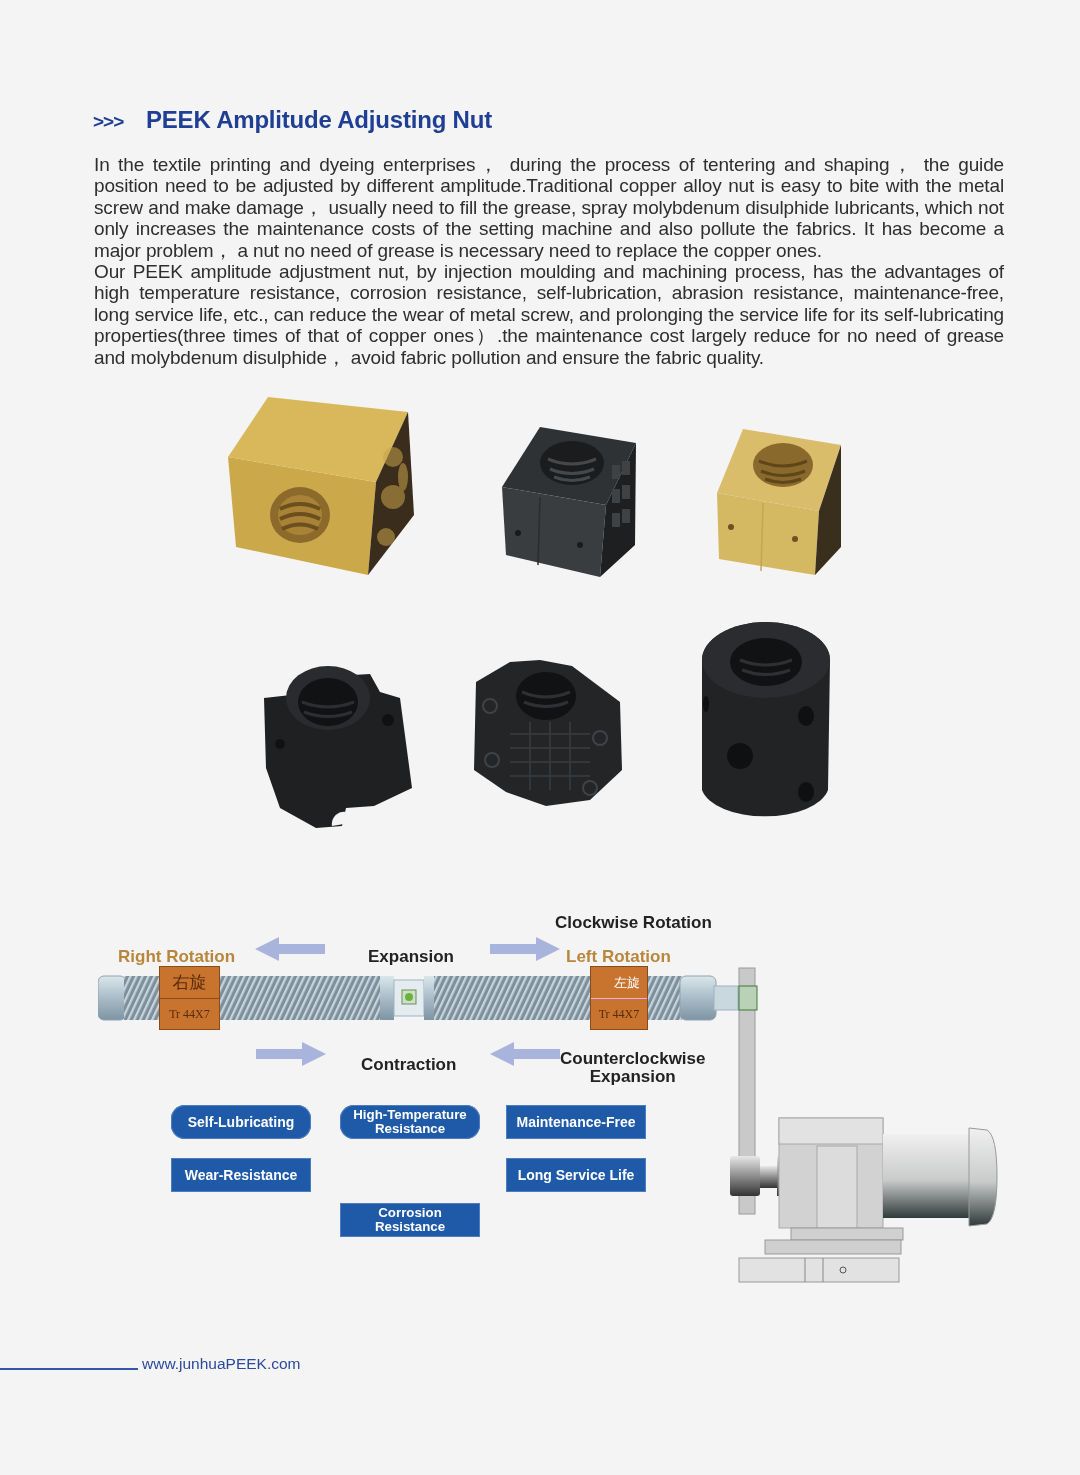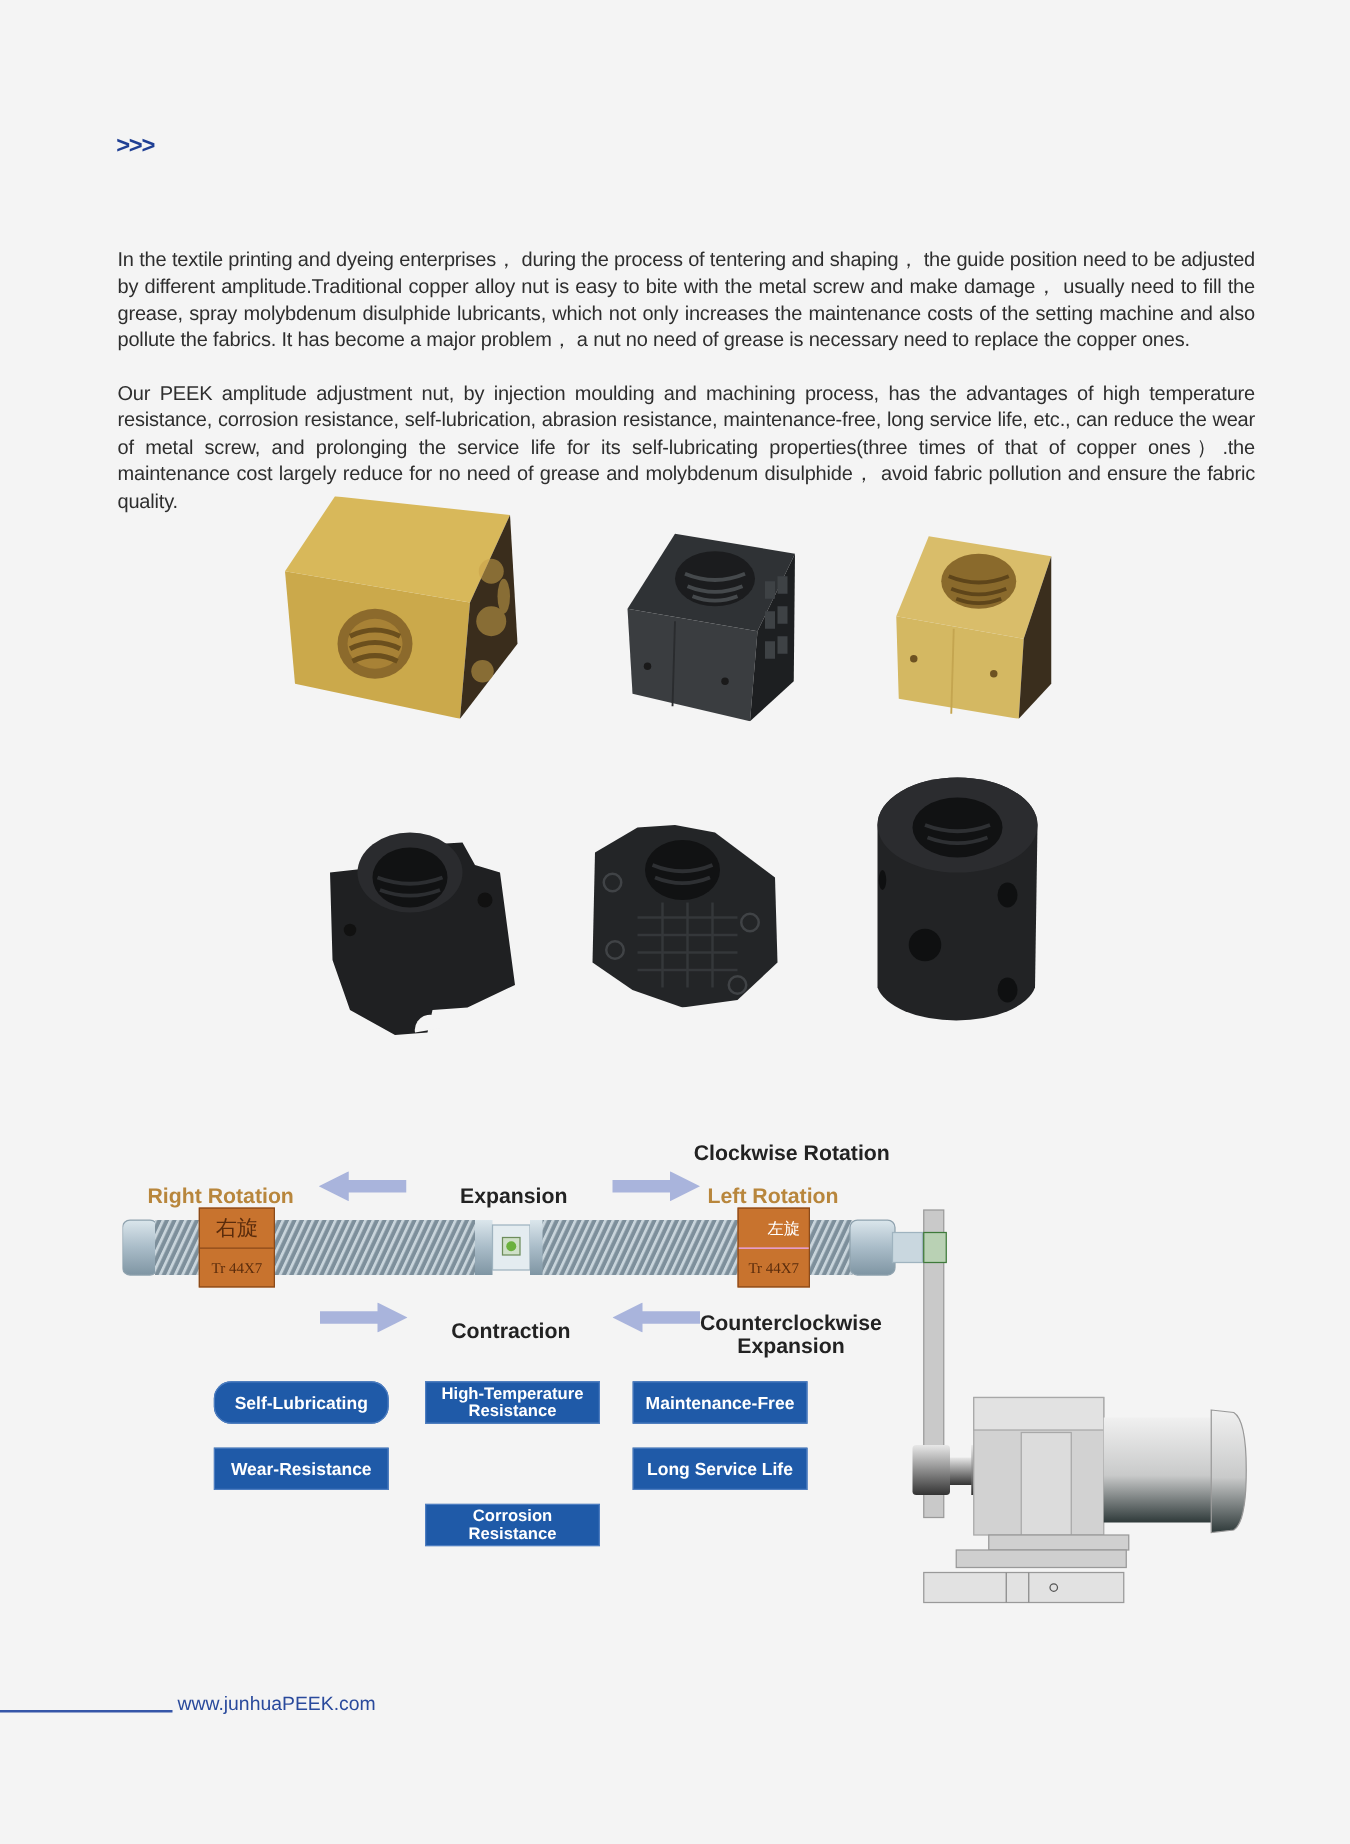--- a/index.html
+++ b/index.html
@@ -3,21 +3,21 @@
 <meta charset="utf-8">
 <style>
   * { box-sizing: border-box; margin: 0; padding: 0; }
   html, body { width: 1080px; height: 1475px; background: #f4f4f4; overflow: hidden; }
   body { position: relative; font-family: "Liberation Sans", "DejaVu Sans", sans-serif; color: #2b2b2b; }
 
   .heading { position: absolute; left: 93px; top: 106px; display: flex; align-items: baseline; }
   .heading .chev { color: #1f3f94; font-weight: bold; font-size: 19px; letter-spacing: -1px; width: 53px; }
   .heading .title { color: #1f3f94; font-weight: bold; font-size: 24px; letter-spacing: -0.2px; }
 
-  .para { position: absolute; left: 94px; width: 910px; font-size: 16px; line-height: 21.4px; text-align: justify; color: #2e2e2e; letter-spacing: -0.15px; margin-top: 44px; }
+  .para { position: absolute; left: 94px; width: 910px; font-size: 19px; line-height: 21.4px; text-align: justify; color: #2e2e2e; letter-spacing: -0.15px; }
   .para1 { top: 154px; }
   .para2 { top: 261px; }
 
   
   .product { position: absolute; }
   .cube-gold-big { left: 228px; top: 397px; width: 188px; height: 178px; }
   .cube-black { left: 500px; top: 425px; width: 138px; height: 152px; }
   .cube-gold-small { left: 715px; top: 427px; width: 128px; height: 148px; }
   .flange-nut { left: 262px; top: 658px; width: 152px; height: 172px; }
   .clamp-nut { left: 470px; top: 660px; width: 156px; height: 146px; }
@@ -34,36 +34,37 @@
   .ccw { left: 560px; top: 1040px; text-align: center; line-height: 18px; }
 
   .arrow { position: absolute; }
 
   .screw-assembly { position: absolute; left: 98px; top: 966px; width: 662px; height: 64px; }
 
   
   .badge { position: absolute; width: 140px; height: 34px; background: #1f5aa8; color: #fff; font-weight: bold; font-size: 14px; display: flex; align-items: center; justify-content: center; text-align: center; line-height: 14px; box-shadow: 0 0 0 1px #4d7dc0 inset; }
   .badge.two { font-size: 13.3px; line-height: 14px; }
   .b1 { left: 171px; top: 1105px; border-radius: 14px; }
-  .b2 { left: 340px; top: 1105px; }
+  .b2 { left: 340px; top: 1105px; border-radius: 14px; }
   .b3 { left: 506px; top: 1105px; }
   .b4 { left: 171px; top: 1158px; }
   .b5 { left: 340px; top: 1158px; margin-top: 45px; }
   .b6 { left: 506px; top: 1158px; }
 
   .motor { position: absolute; left: 725px; top: 966px; width: 280px; height: 320px; }
 
   .footer-line { position: absolute; left: 0; top: 1368px; width: 138px; height: 2px; background: #3656a8; }
   .footer-url { position: absolute; left: 142px; top: 1355px; font-size: 15.5px; color: #2a4a9c; }
 </style>
 </head>
 <body>
 
 <div class="heading">
   <span class="chev">&gt;&gt;&gt;</span>
+  <span class="title">PEEK Amplitude Adjusting Nut</span>
 </div>
 
 <p class="para para1">In the textile printing and dyeing enterprises， during the process of tentering and shaping， the guide position need to be adjusted by different amplitude.Traditional copper alloy nut is easy to bite with the metal screw and make damage， usually need to fill the grease, spray molybdenum disulphide lubricants, which not only increases the maintenance costs of the setting machine and also pollute the fabrics. It has become a major problem， a nut no need of grease is necessary need to replace the copper ones.</p>
 <p class="para para2">Our PEEK amplitude adjustment nut, by injection moulding and machining process, has the advantages of high temperature resistance, corrosion resistance, self-lubrication, abrasion resistance, maintenance-free, long service life, etc., can reduce the wear of metal screw, and prolonging the service life for its self-lubricating properties(three times of that of copper ones）.the maintenance cost largely reduce for no need of grease and molybdenum disulphide， avoid fabric pollution and ensure the fabric quality.</p>
 
 <svg class="product cube-gold-big" viewBox="0 0 188 178">
   <polygon points="0,60 148,85 140,178 8,150" fill="#cba94b"></polygon>
   <polygon points="0,60 40,0 180,15 148,85" fill="#d8b85a"></polygon>
   <polygon points="148,85 180,15 186,118 140,178" fill="#3a2d1c"></polygon>
   <g fill="#c9a24a" opacity="0.55">

